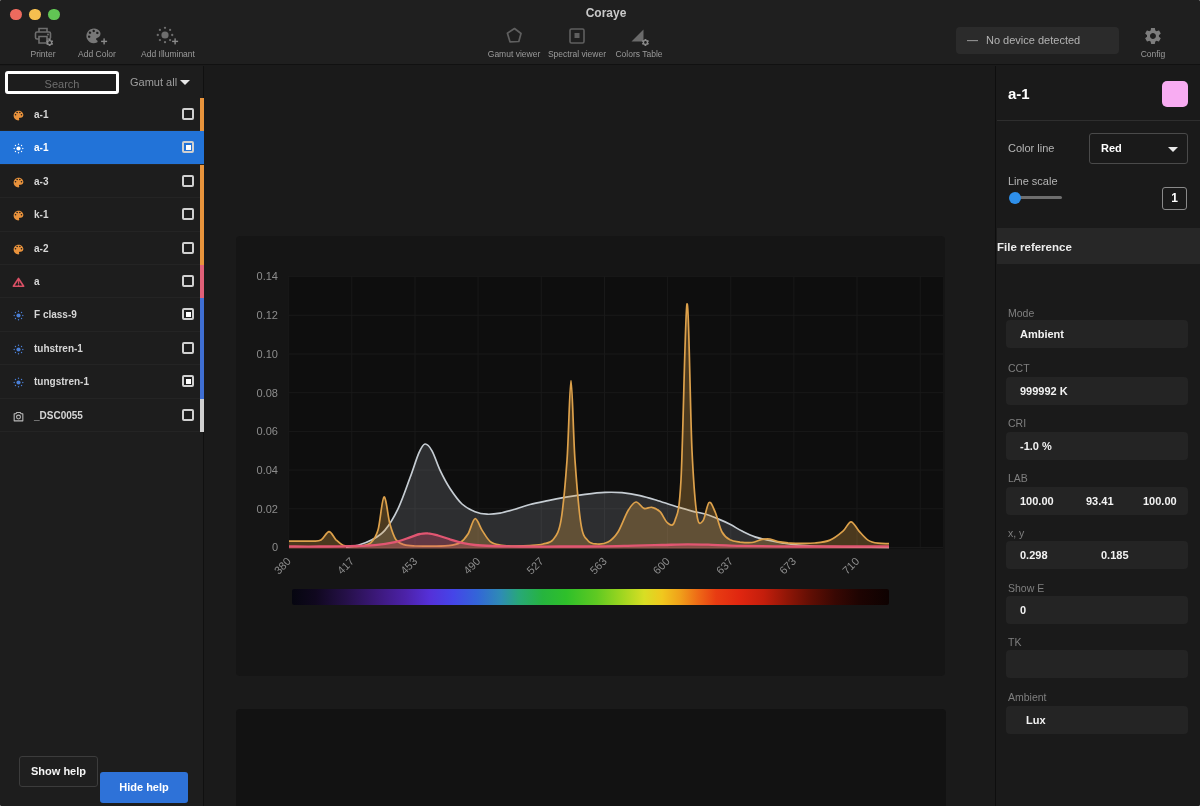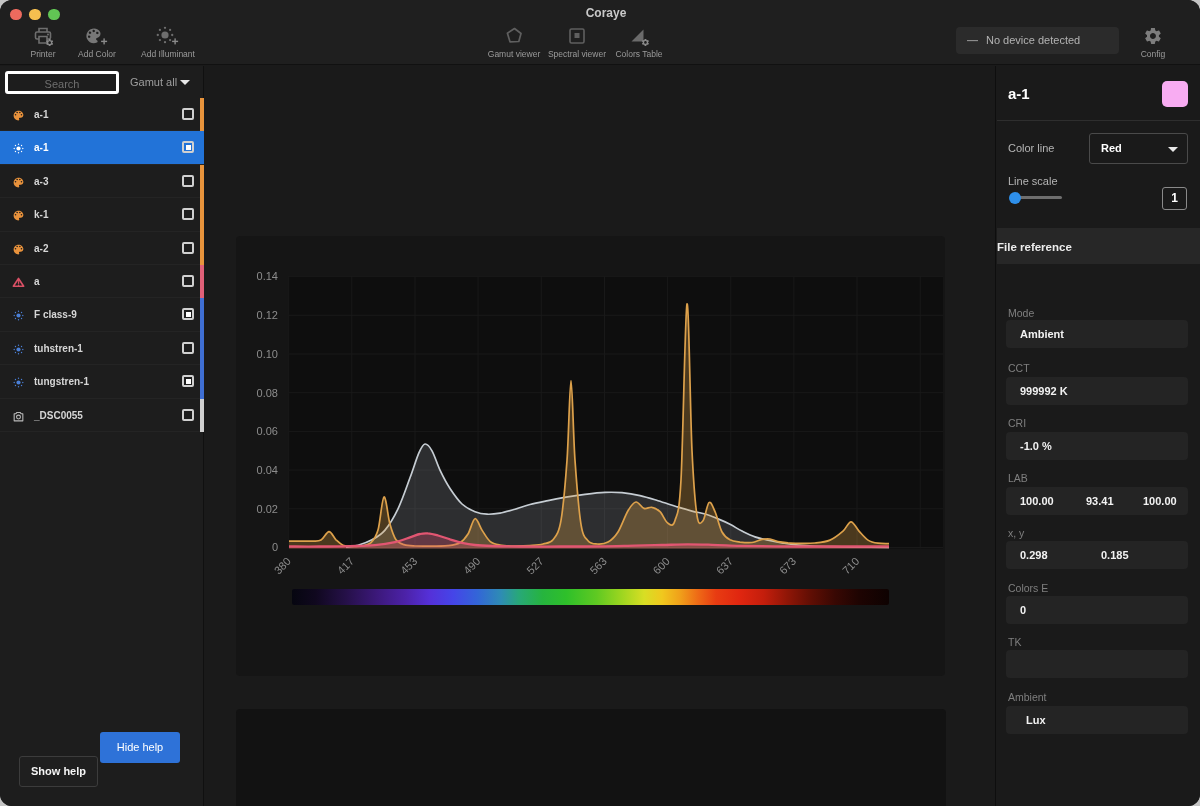--- a/index.html
+++ b/index.html
@@ -1,15 +1,15 @@
 <!DOCTYPE html>
 <html><head><meta charset="utf-8"><style>
 *{margin:0;padding:0;box-sizing:border-box}
 html,body{width:1200px;height:806px;background:#c4c4c4;font-family:"Liberation Sans",sans-serif;-webkit-font-smoothing:antialiased}
-#win{position:absolute;left:0;top:0;width:1200px;height:806px;background:#1a1a1a;border-radius:12px;overflow:hidden}
+#win{position:absolute;left:0;top:0;width:1200px;height:806px;background:#1a1a1a;border-radius:2px;overflow:hidden}
 
 #topbar{position:absolute;left:0;top:0;width:1200px;height:65px;background:#1f1f1f;border-bottom:1px solid #111}
 .tl{position:absolute;top:8.5px;width:11.5px;height:11.5px;border-radius:50%}
 #title{position:absolute;top:5.5px;left:6px;width:1200px;text-align:center;font-size:12px;font-weight:bold;color:#c9c9c9}
 .tool{position:absolute;top:26px;text-align:center;color:#9b9b9b;font-size:8.5px}
 .tool svg{display:block;margin:0 auto 3px}
 .tlabel{display:block;white-space:nowrap}
 #nodevice{position:absolute;left:956px;top:27px;width:163px;height:27px;background:#2b2b2b;border-radius:4px;color:#b3b3b3;font-size:11px;line-height:27px}
 #nodevice .dash{color:#8f8f8f;margin:0 8px 0 11px;font-weight:bold}
 
@@ -19,21 +19,21 @@
 .caret{position:absolute;width:0;height:0;border-left:5px solid transparent;border-right:5px solid transparent;border-top:5px solid #e8e8e8}
 .row{position:absolute;left:0;width:204px;height:33.4px;border-bottom:1px solid #242424}
 .row .icon{position:absolute;left:12px;top:10px}
 .row .nm{position:absolute;left:34px;top:11px;font-size:10px;font-weight:bold;color:#d6d6d6}
 .cb{position:absolute;left:182px;top:10px;width:12px;height:12px;border:2px solid #d0d0d0;border-radius:2px}
 .cb.ck::after{content:"";position:absolute;left:1.5px;top:1.5px;width:5px;height:5px;background:#fff}
 .bar{position:absolute;left:200px;top:0;width:4px;height:33.4px}
 .row.sel{background:#2273d8}
 .row.sel .nm{color:#fff}
 #showhelp{position:absolute;left:19px;top:690px;width:79px;height:31px;background:#1f1f1f;border:1px solid #3c3c3c;border-radius:3px;color:#f5f5f5;font-size:11px;font-weight:bold;text-align:center;line-height:29px}
-#hidehelp{position:absolute;left:100px;top:666px;width:80px;height:31px;background:#2e72d8;border-radius:3px;color:#fff;font-size:11px;font-weight:normal;text-align:center;line-height:31px}
+#hidehelp{position:absolute;left:100px;top:706px;width:88px;height:31px;background:#2e72d8;border-radius:3px;color:#fff;font-size:11px;font-weight:bold;text-align:center;line-height:31px}
 
 #main{position:absolute;left:205px;top:66px;width:791px;height:740px;background:#1a1a1a;border-right:1px solid #0e0e0e}
 #chartpanel{position:absolute;left:31px;top:170px;width:709px;height:440px;background:#151515;border-radius:4px}
 .chartsvg{position:absolute;left:0;top:0}
 .axlab{font-family:"Liberation Sans",sans-serif;font-size:11px;fill:#8d8d8d}
 #specbar{position:absolute;left:55.5px;top:353px;width:597px;height:15.5px;border-radius:2px;
 background:linear-gradient(to right,#060610 0%,#10081f 4%,#251048 9%,#3b1878 14%,#4c22a8 19%,#5530d8 23%,#4545e8 27%,#3365d8 31%,#2e8cb4 35%,#28a878 38%,#26b43e 42%,#2fc02a 46%,#5fc922 51%,#9ad520 55%,#d8de24 59%,#f0c81e 62%,#f0a01a 65%,#ee6a16 68%,#e83c12 71%,#e02610 75%,#c41e0c 79%,#8f1607 83%,#5f0e04 87%,#380803 91%,#1e0402 95%,#0e0201 100%)}
 #bottompanel{position:absolute;left:31px;top:643px;width:710px;height:97px;background:#121212;border-radius:4px 4px 0 0}
 
 #rpanel{position:absolute;left:997px;top:66px;width:203px;height:740px;background:#1a1a1a}
@@ -333,21 +333,21 @@
 <div class="finput" style="top:421px">
         <span style="left:14px">100.00</span>
         <span style="left:80px">93.41</span>
         <span style="left:137px">100.00</span>
       </div>
 <div class="flabel" style="top:461px">x, y</div>
 <div class="finput" style="top:475px">
         <span style="left:14px">0.298</span>
         <span style="left:95px">0.185</span>
       </div>
-<div class="flabel" style="top:516px">Colors E</div>
+<div class="flabel" style="top:516px">Show E</div>
 <div class="finput" style="top:530px">
         <span style="left:14px">0</span>
       </div>
 <div class="flabel" style="top:570px">TK</div>
 <div class="finput" style="top:584px">
         <span style="left:14px"></span>
       </div>
 <div class="flabel" style="top:625px">Ambient</div>
 <div class="finput" style="top:640px">
         <span style="left:20px">Lux</span>

